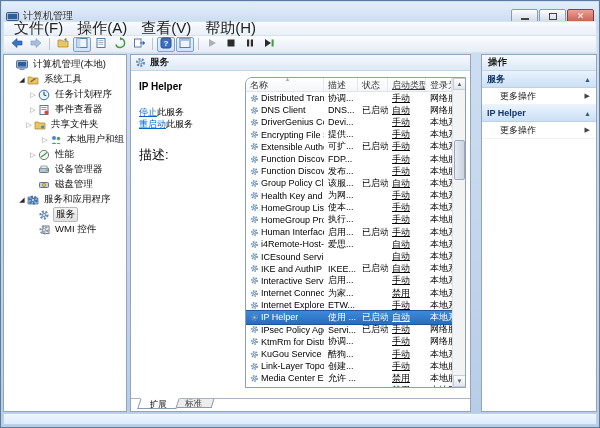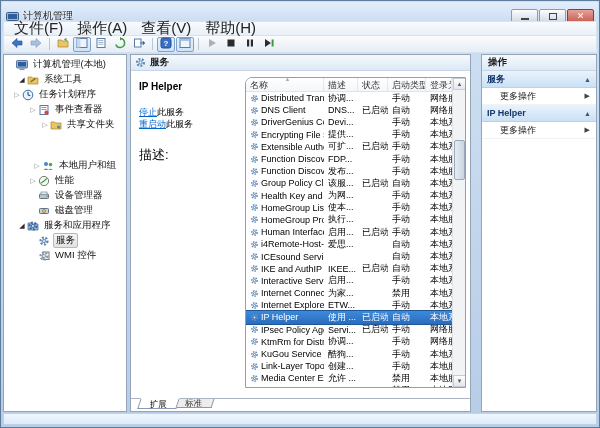--- a/index.html
+++ b/index.html
@@ -68,21 +68,21 @@
   .info .idesc { margin-top:10px; font-size:9px; line-height:12.5px; color:#000; }
 
   
   .listwrap { position:absolute; left:114px; top:6px; right:4px; bottom:10px;
     border:1px solid #8ea0b5; border-top-left-radius:7px; background:#fff; overflow:hidden; display:flex; }
   .list { flex:1; display:flex; flex-direction:column; overflow:hidden; }
   .lheader { height:14px; display:flex; border-bottom:1px solid #e0e4ea; background:linear-gradient(#ffffff,#f4f6f9); flex:none; }
   .hcell { font-size:9px; color:#333; padding:1px 3px 0 4px; border-right:1px solid #e4e8ee; position:relative; white-space:nowrap; overflow:hidden; }
   .hcell .sort { position:absolute; top:-2px; left:50%; font-size:6px; color:#9fb0c4; }
   .c0 { width:78px; flex:none; } .c1 { width:34px; flex:none; } .c2 { width:30px; flex:none; }
-  .c3 { width:38px; flex:none; } .c4 { flex:1; }
+  .c3 { width:38px; flex:none;text-decoration:underline; } .c4 { flex:1; }
   .rows { flex:1; }
   .row { height:12.2px; display:flex; align-items:center; font-size:9px; color:#000; white-space:nowrap; }
   .row .cell { padding:0 3px 0 4px; overflow:hidden; white-space:nowrap; }
   .row .namecell { display:flex; align-items:center; gap:2px; }
   .row .sicon { width:9px; height:9px; flex:none; }
   .row.sel { background:linear-gradient(#3c8ada,#2a6cbd); color:#fff; outline:1px solid #1d5596; }
   .row.sel .cell { color:#fff; }
 
   
   .vscroll { width:13px; flex:none; background:#f2f3f5; border-left:1px solid #dfe3e8; position:relative; }
@@ -241,47 +241,47 @@
           <span class="tlabel">计算机管理(本地)</span>
         </div>
         <div class="titem" style="padding-left: 13px;">
           <span class="arrow exp">◢</span>
           <span class="ticon16"><svg viewBox="0 0 12 12">
               <path d="M1 3 L4.5 3 L5.5 4 L11 4 L11 10 L1 10 Z" fill="#e9c663" stroke="#a8812c" stroke-width="0.7"></path>
               <rect x="3" y="5.5" width="6" height="1.3" fill="#8f6b1d" transform="rotate(-35 6 6)"></rect>
             </svg></span>
           <span class="tlabel">系统工具</span>
         </div>
-        <div class="titem" style="padding-left: 8px;">
+        <div class="titem" style="padding-left: 24px;">
           <span class="arrow col">▷</span>
           <span class="ticon16"><svg viewBox="0 0 12 12">
               <circle cx="6" cy="6" r="4.8" fill="#eaf3fb" stroke="#3a6ea8"></circle>
               <path d="M6 6 L6 2.8 M6 6 L8.3 6.8" stroke="#1f4d86" stroke-width="1.1"></path>
             </svg></span>
           <span class="tlabel">任务计划程序</span>
         </div>
         <div class="titem" style="padding-left: 24px;">
           <span class="arrow col">▷</span>
           <span class="ticon16"><svg viewBox="0 0 12 12">
               <rect x="2" y="1.5" width="8" height="9" fill="#fdfdfd" stroke="#5a7ba5"></rect>
               <rect x="3.4" y="3" width="5" height="1" fill="#7aa1c8"></rect>
               <rect x="3.4" y="5" width="5" height="1" fill="#7aa1c8"></rect>
               <circle cx="8.4" cy="8.4" r="2" fill="#d24a3a"></circle>
             </svg></span>
           <span class="tlabel">事件查看器</span>
         </div>
-        <div class="titem" style="padding-left: 36px;">
+        <div class="titem" style="padding-left: 20px;">
           <span class="arrow col">▷</span>
           <span class="ticon16"><svg viewBox="0 0 12 12">
               <path d="M1 3 L4.5 3 L5.5 4 L11 4 L11 10 L1 10 Z" fill="#e9c663" stroke="#a8812c" stroke-width="0.7"></path>
               <circle cx="8.6" cy="8" r="1.6" fill="#4a86c8"></circle>
             </svg></span>
           <span class="tlabel">共享文件夹</span>
         </div>
-        <div class="titem" style="padding-left: 28px; margin-top: 26px;">
+        <div class="titem" style="padding-left: 36px;">
           <span class="arrow col">▷</span>
           <span class="ticon16"><svg viewBox="0 0 12 12">
               <circle cx="4" cy="4" r="2" fill="#4a86c8"></circle>
               <path d="M1.5 10 Q4 6.8 6.5 10 Z" fill="#4a86c8"></path>
               <circle cx="8.5" cy="4.6" r="1.8" fill="#5aa05a"></circle>
               <path d="M6.4 10 Q8.5 7.4 10.6 10 Z" fill="#5aa05a"></path>
             </svg></span>
           <span class="tlabel">本地用户和组</span>
         </div>
         <div class="titem" style="padding-left: 24px;">

